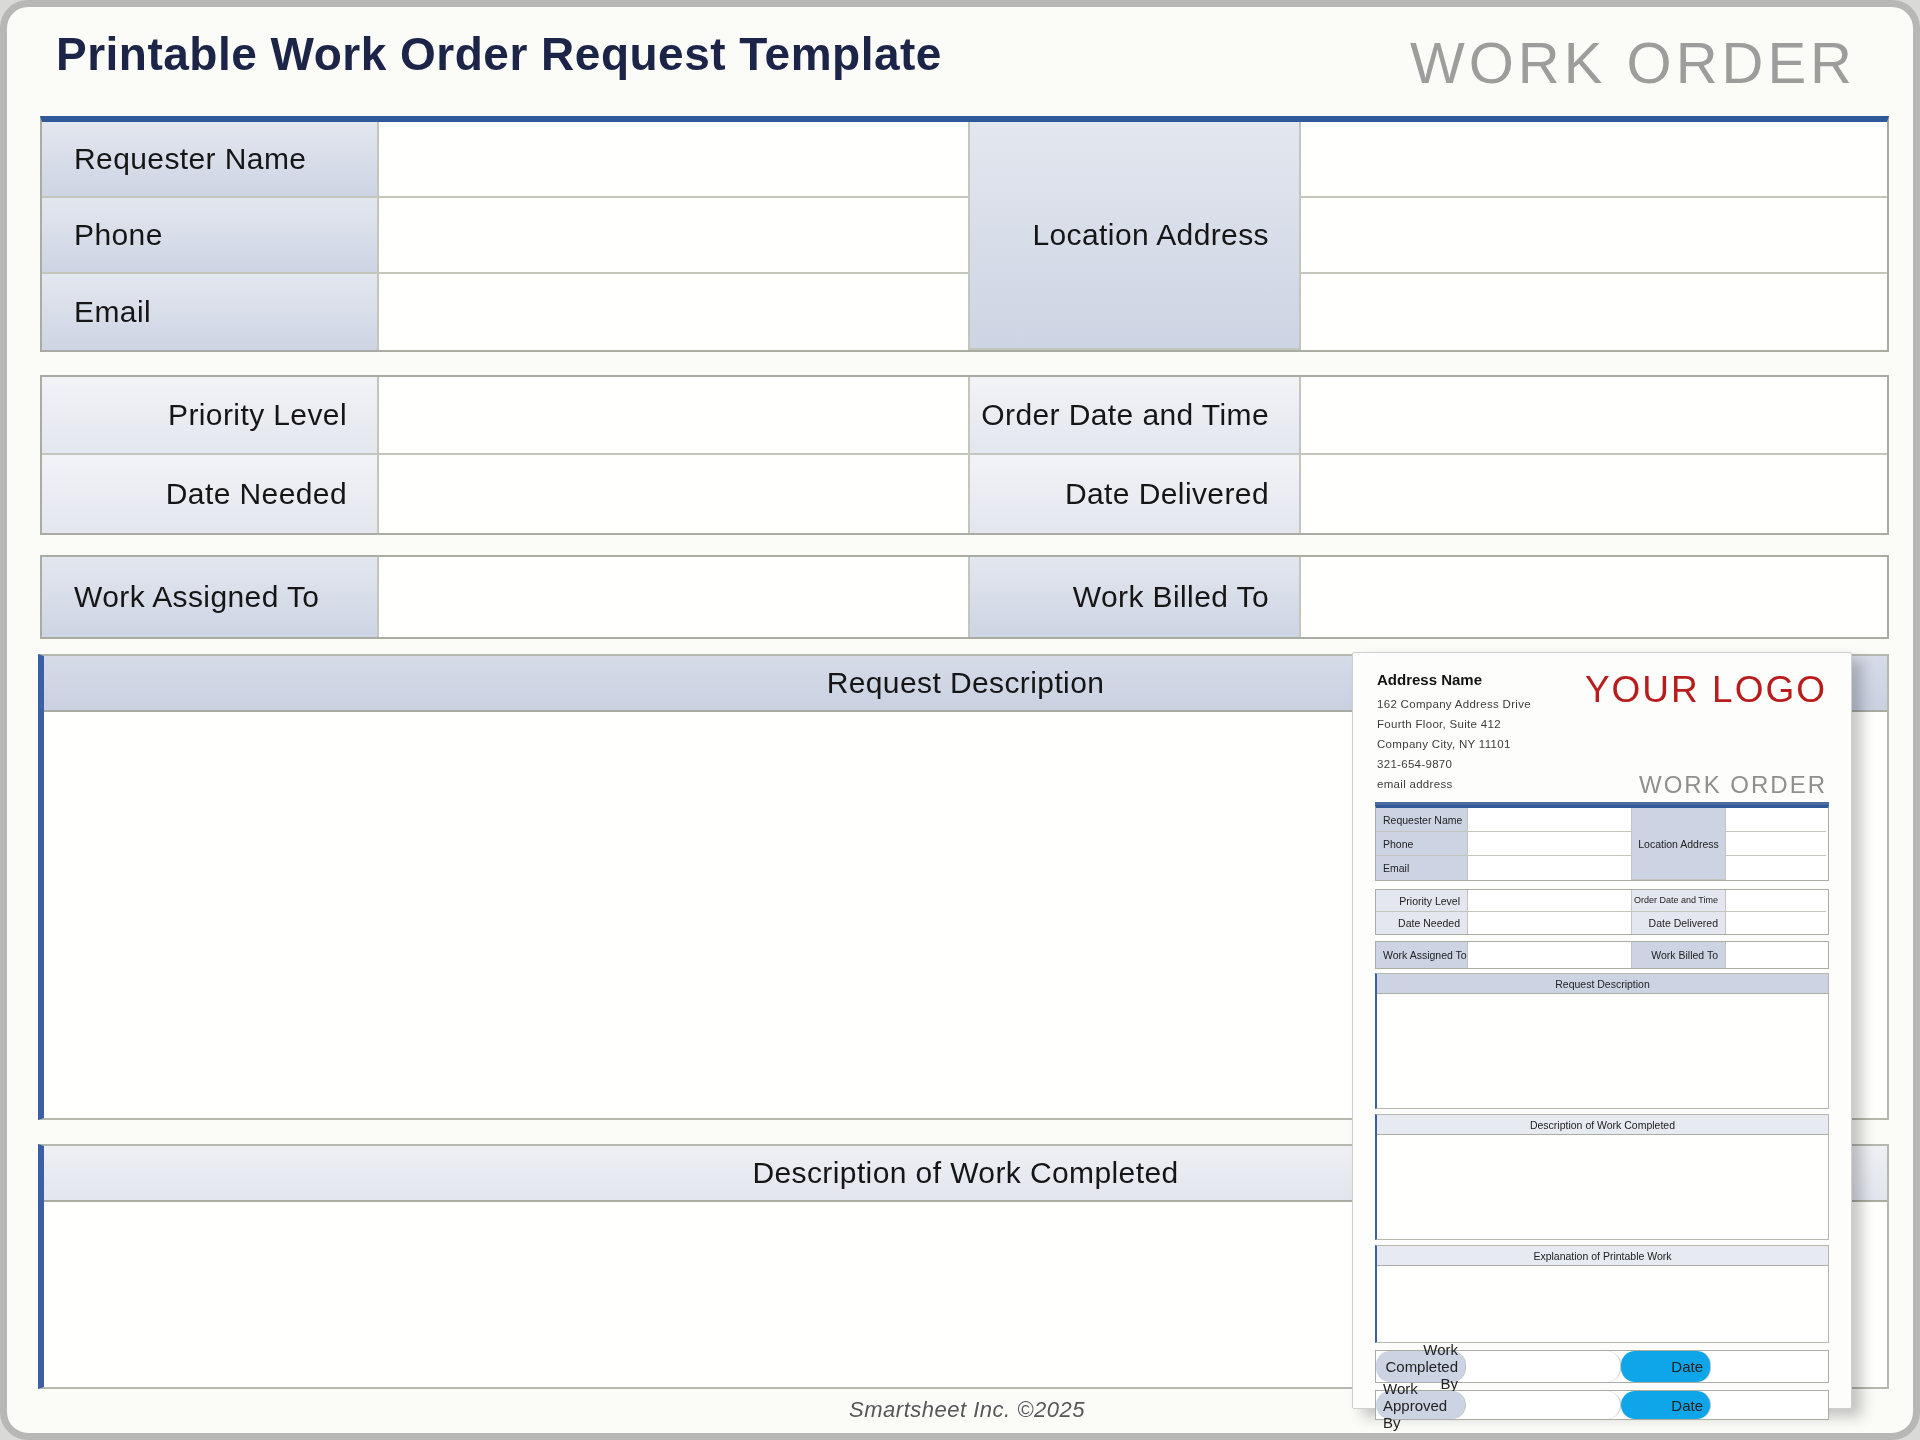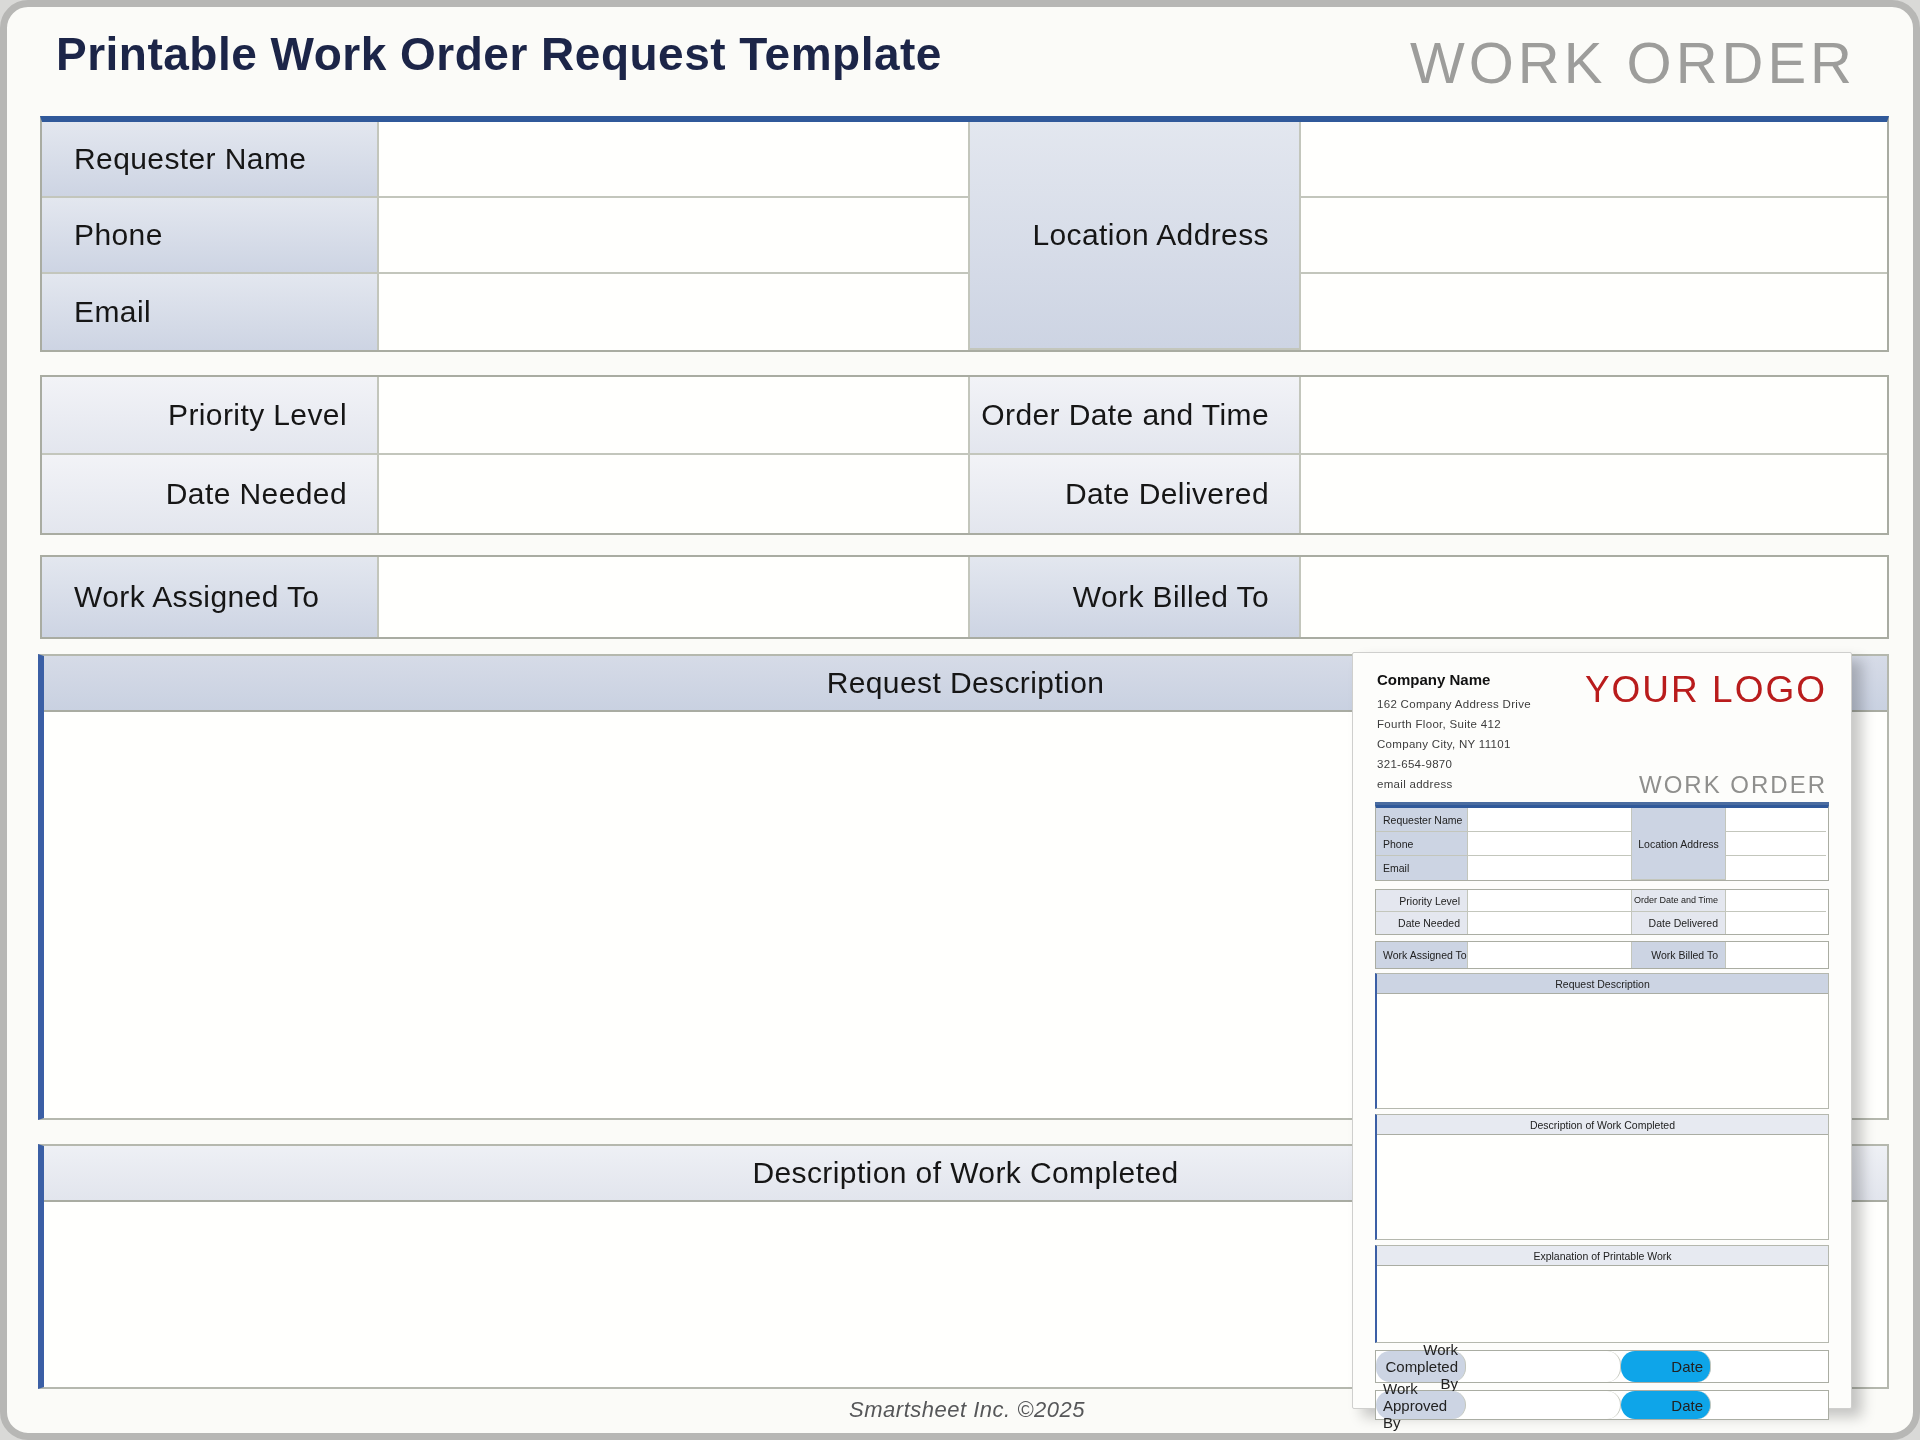--- a/index.html
+++ b/index.html
@@ -127,21 +127,21 @@
     <div class="sec-body" style="height:406px;"></div>
   </div>
 
   <div class="section" id="sec-completed">
     <div class="sec-head sec-head-light">Description of Work Completed</div>
     <div class="sec-body" style="height:185px;"></div>
   </div>
 
   <div class="thumb">
     <div class="t-company">
-      <div class="t-company-name">Company Name</div>
+      <div class="t-company-name">Address Name</div>
       <div class="t-company-line">162 Company Address Drive</div>
       <div class="t-company-line">Fourth Floor, Suite 412</div>
       <div class="t-company-line">Company City, NY  11101</div>
       <div class="t-company-line">321-654-9870</div>
       <div class="t-company-line">email address</div>
     </div>
     <div class="t-logo">YOUR LOGO</div>
     <div class="t-doctitle">WORK ORDER</div>
     <div class="t-rule"></div>
 

